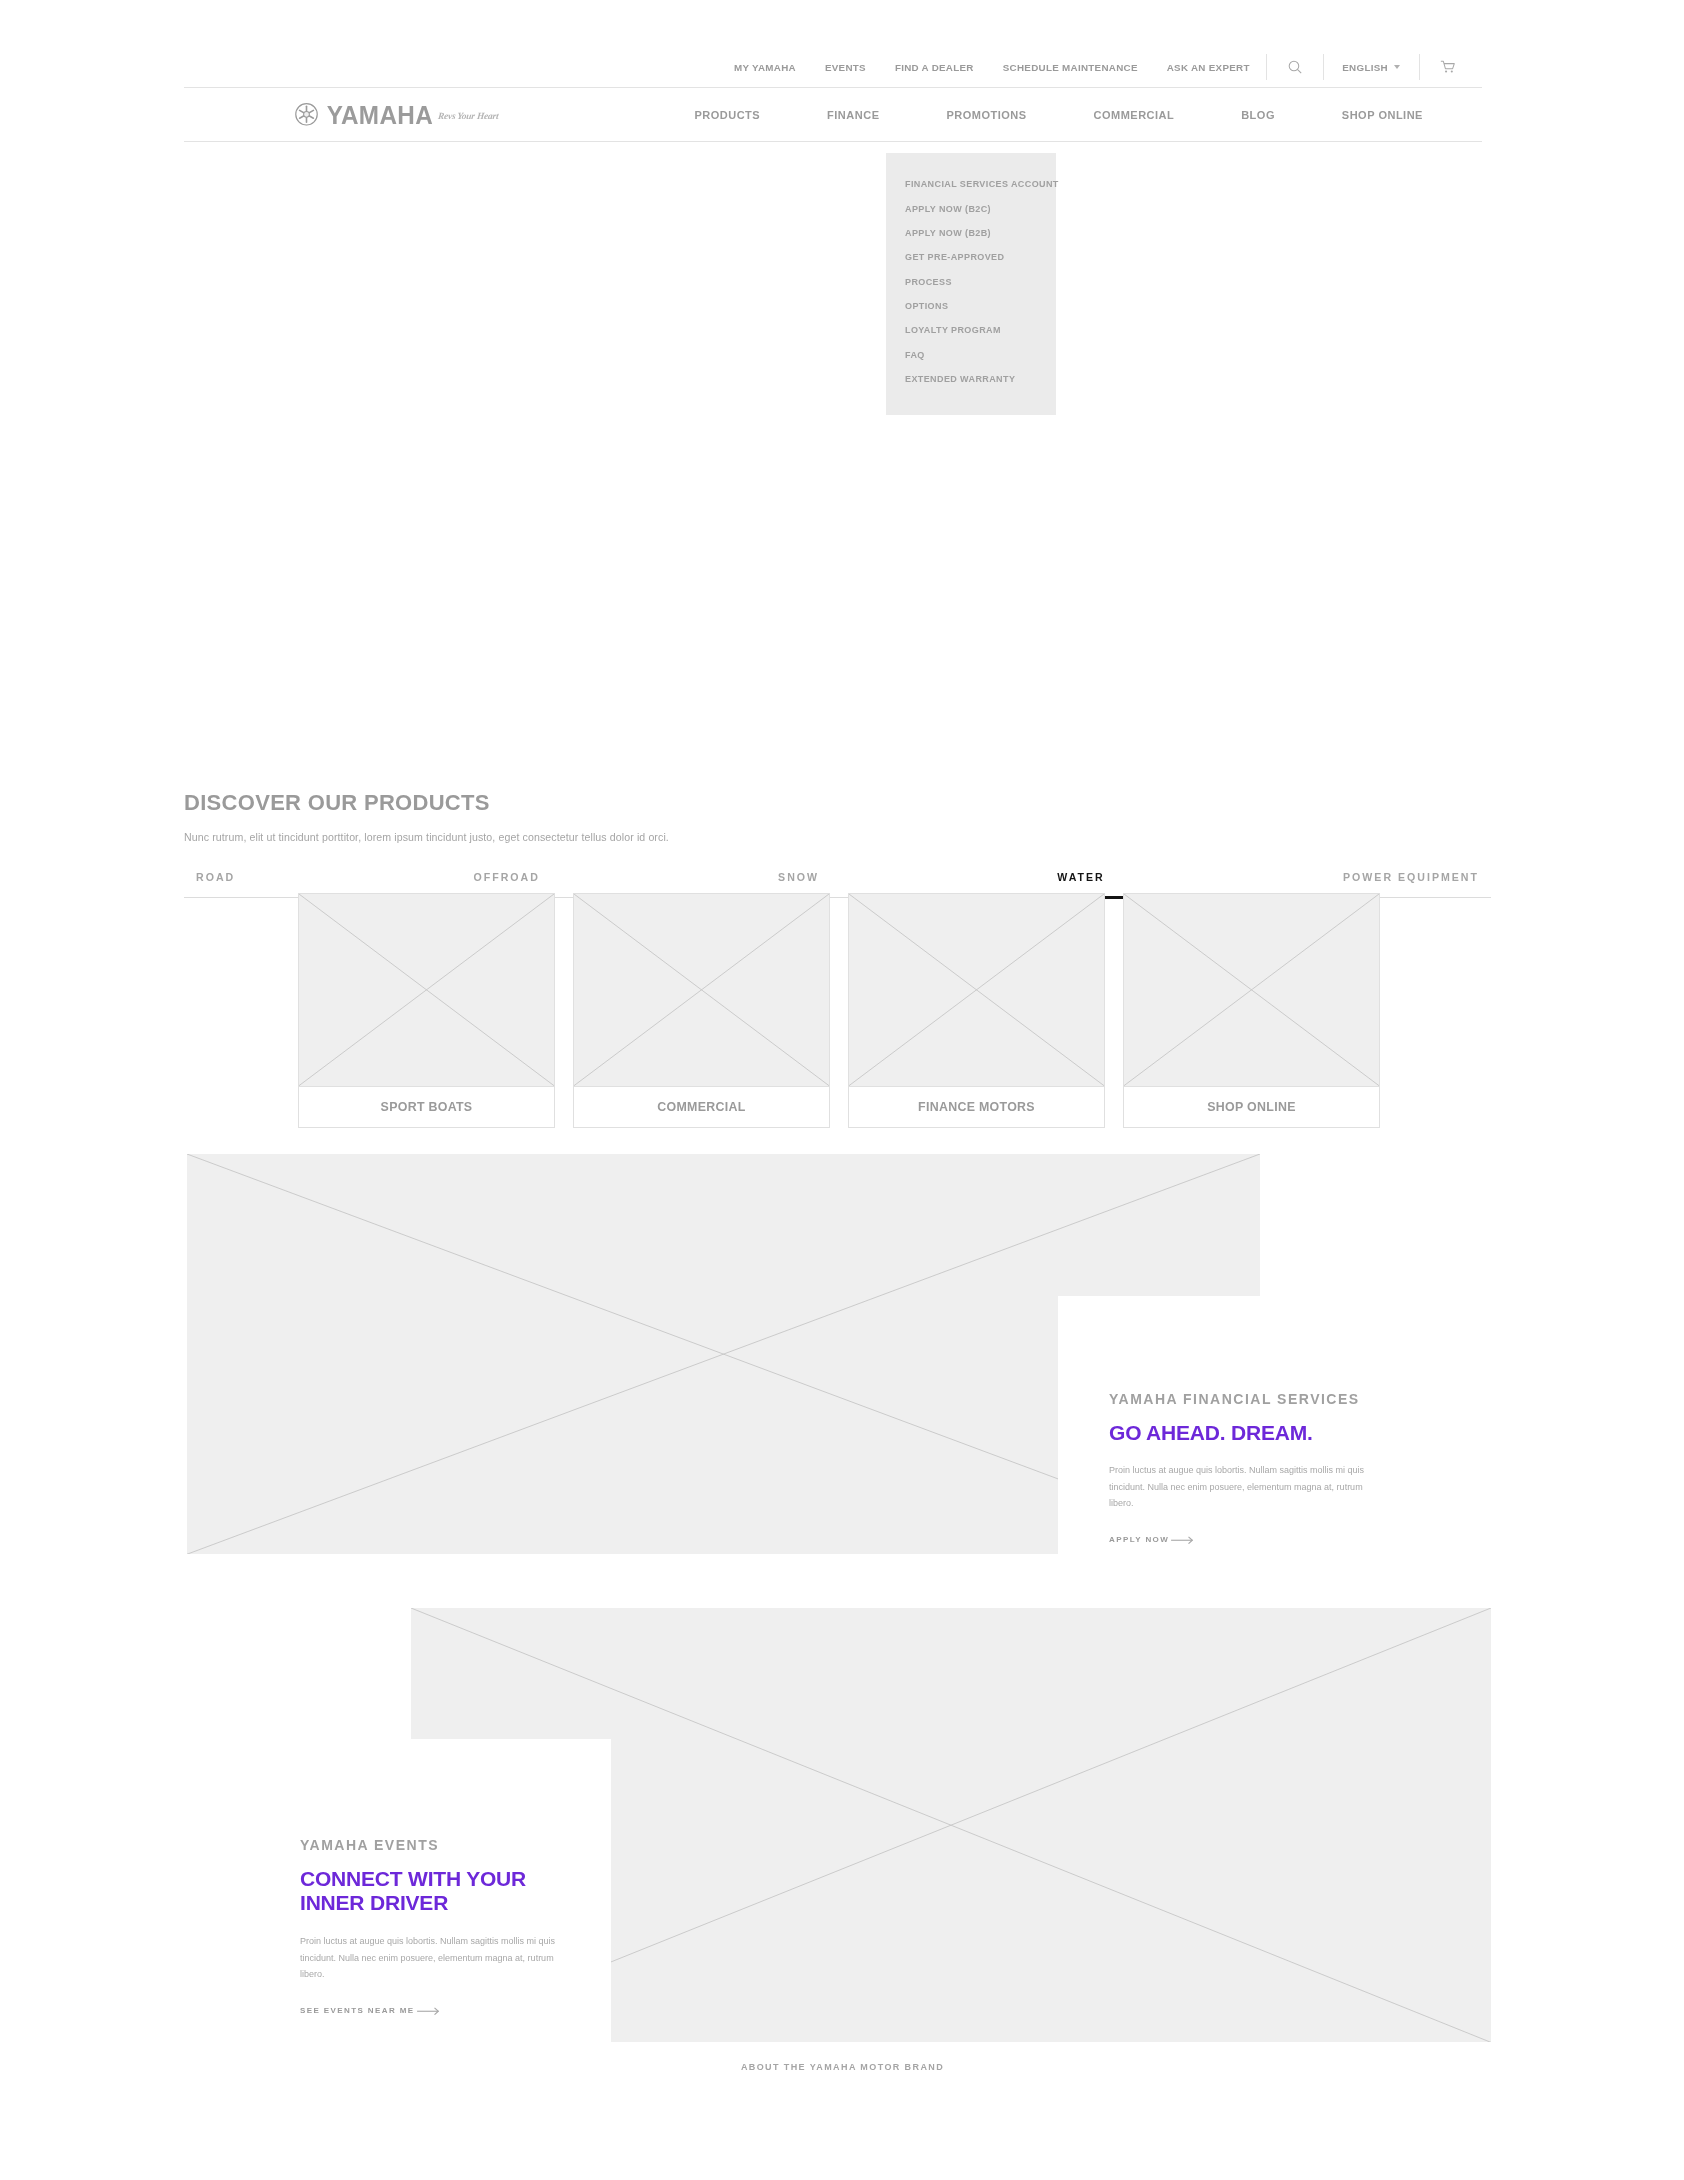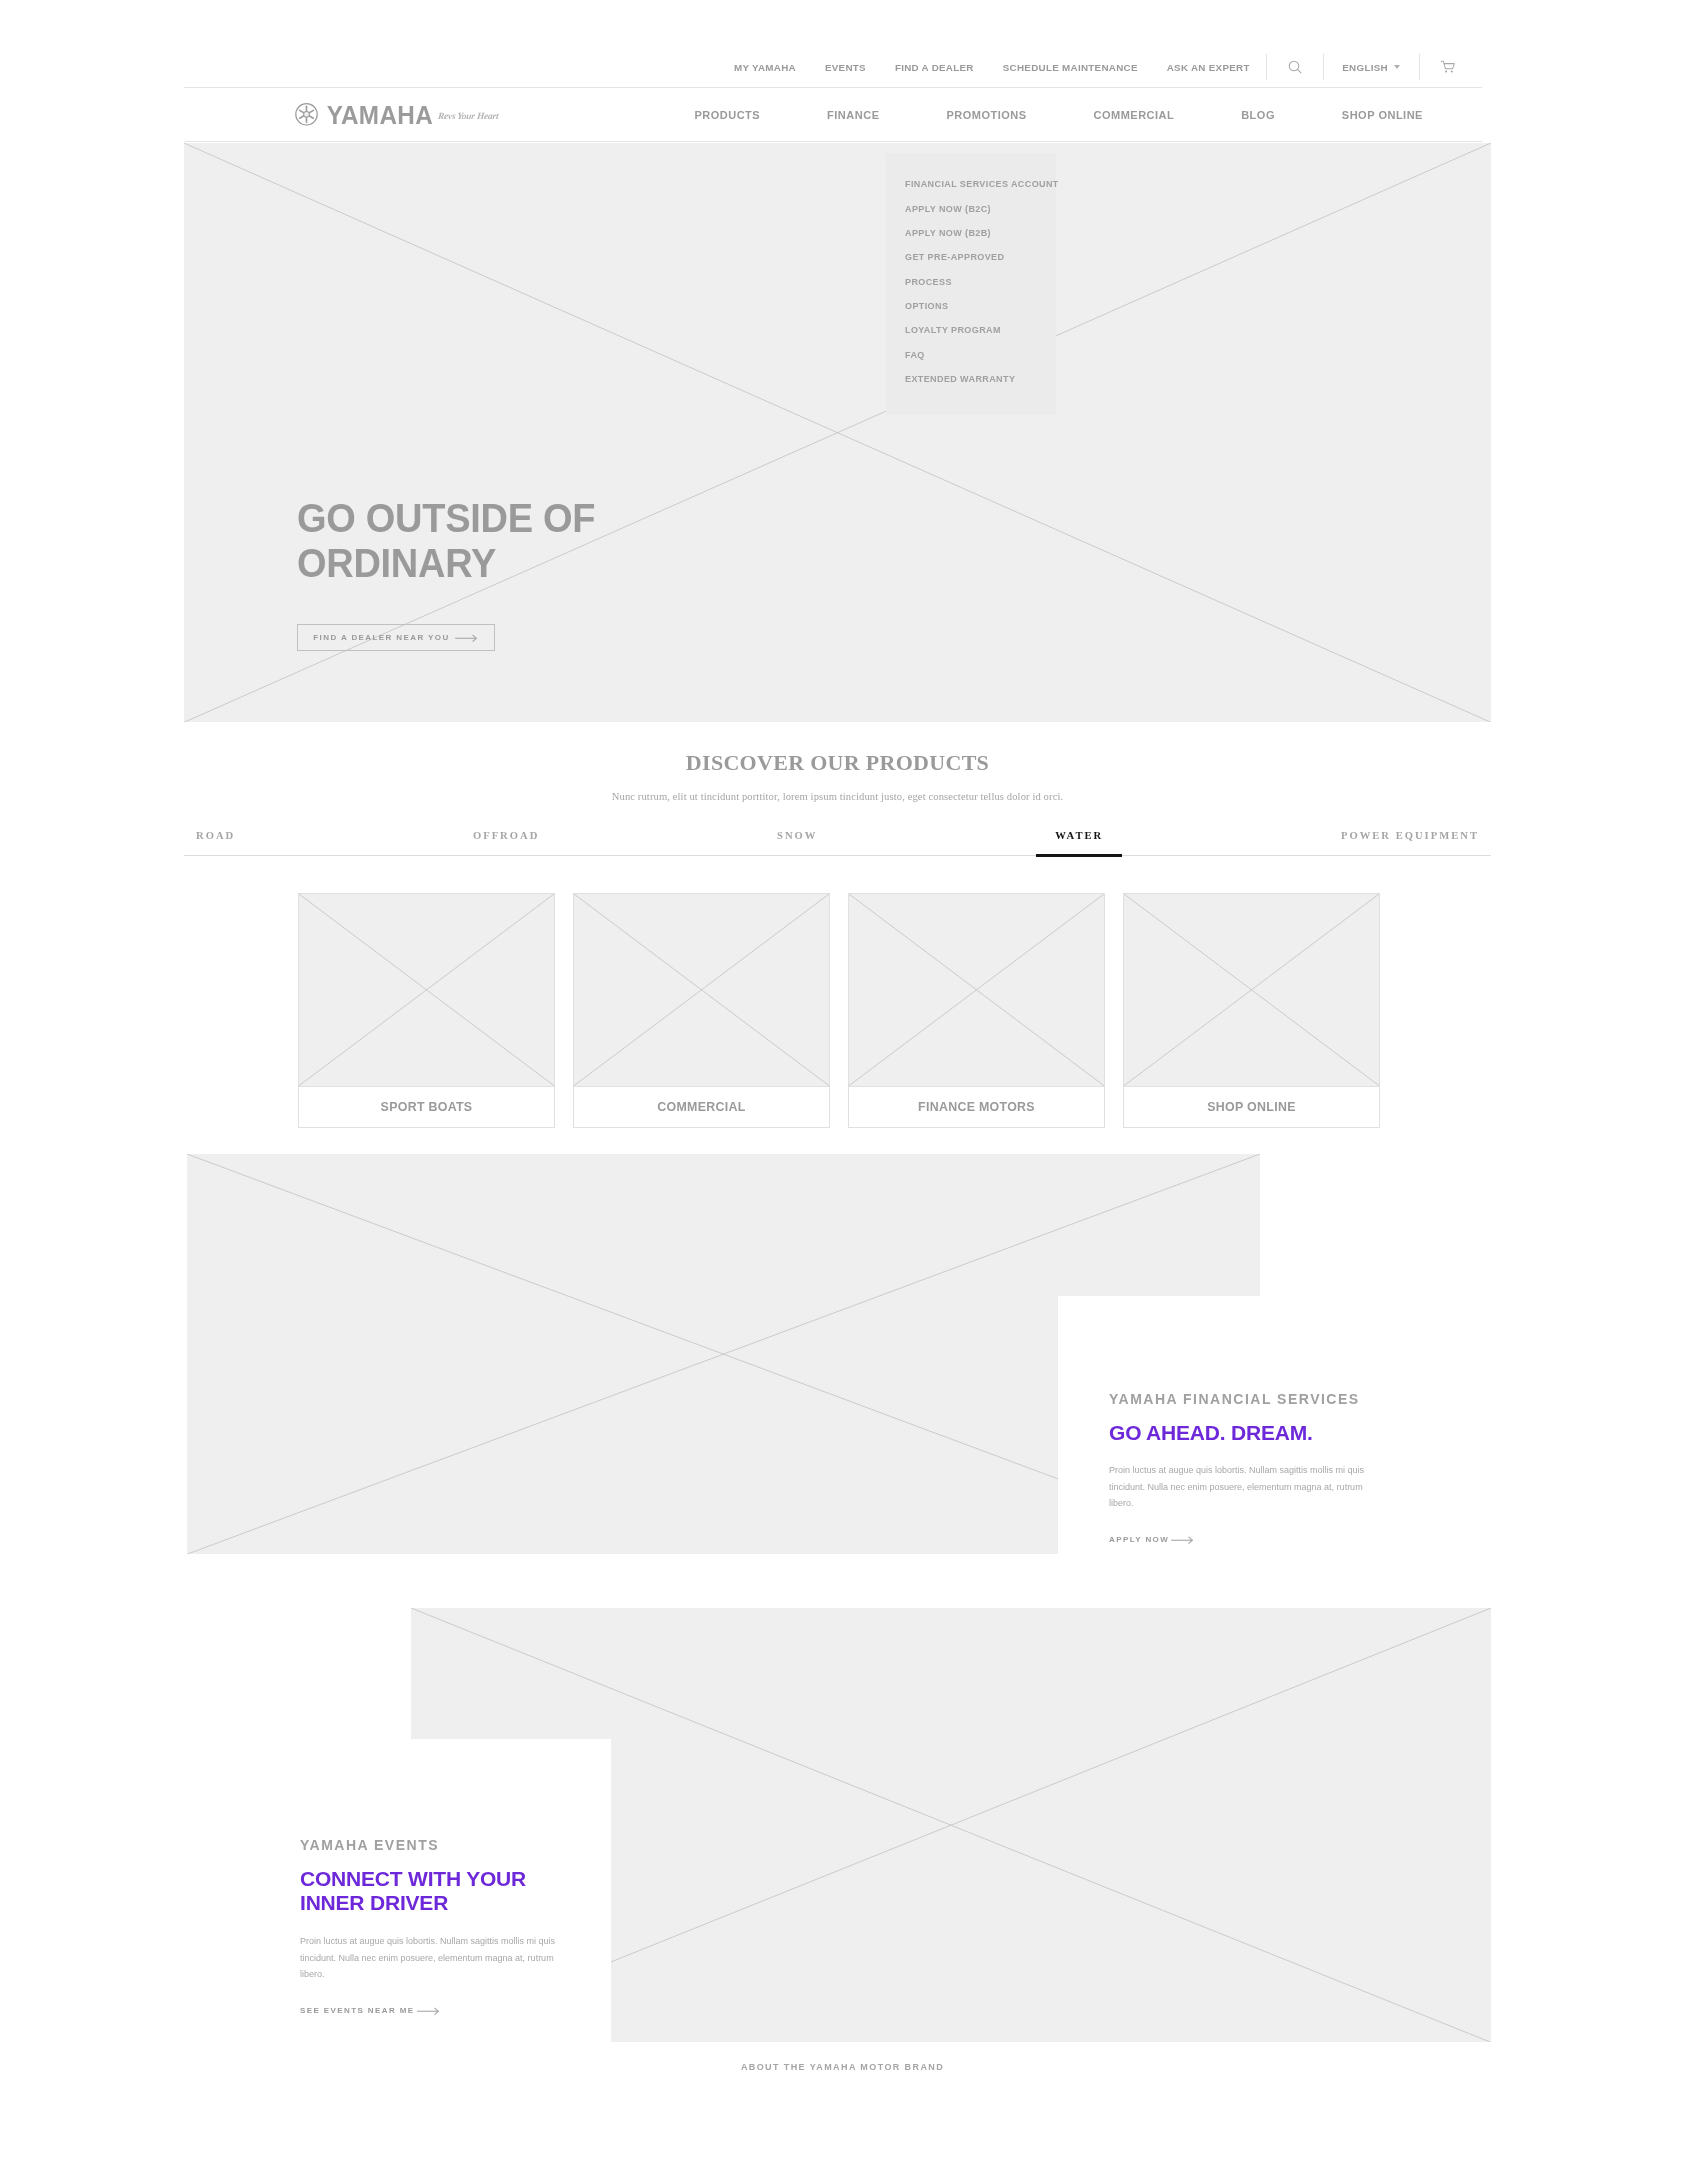--- a/index.html
+++ b/index.html
@@ -226,24 +226,23 @@
   .arrow-svg line, .arrow-svg polyline {
     stroke: #a8a8a8;
     stroke-width: 1.3;
     fill: none;
   }
 
   
   .discover {
     position: absolute;
     left: 184px;
-    top: 750px;
+    top: 790px;
     width: 1307px;
-    text-align: center;
-    font-family: Liberation Serif, serif;
+    text-align: left;
   }
 
   .discover-title {
     font-size: 22px;
     font-weight: 700;
     color: #9a9a9a;
     letter-spacing: 0.3px;
     font-stretch: condensed;
   }
 
@@ -451,39 +450,20 @@
         <span class="nav-link">PRODUCTS</span>
         <span class="nav-link">FINANCE</span>
         <span class="nav-link">PROMOTIONS</span>
         <span class="nav-link">COMMERCIAL</span>
         <span class="nav-link">BLOG</span>
         <span class="nav-link">SHOP ONLINE</span>
       </div>
     </div>
   </div>
 
-  <div class="hero">
-    <svg class="x-cross" viewBox="0 0 1534 680" preserveAspectRatio="none">
-      <line x1="0" y1="0" x2="1534" y2="680"></line>
-      <line x1="1534" y1="0" x2="0" y2="680"></line>
-    </svg>
-
-    <div class="hero-content">
-      <div class="hero-title">GO OUTSIDE OF</div>
-      <div class="hero-title">ORDINARY</div>
-
-      <div class="hero-btn">
-        <span class="hero-btn-label">FIND A DEALER NEAR YOU</span>
-        <svg class="arrow-svg" width="24" height="8.5" viewBox="0 0 28 10">
-          <line x1="0" y1="5" x2="25" y2="5"></line>
-          <polyline points="20.5,1 25,5 20.5,9"></polyline>
-        </svg>
-      </div>
-    </div>
-  </div>
 
   <div class="dropdown">
     <div class="dd-item">FINANCIAL SERVICES ACCOUNT</div>
     <div class="dd-item">APPLY NOW (B2C)</div>
     <div class="dd-item">APPLY NOW (B2B)</div>
     <div class="dd-item">GET PRE-APPROVED</div>
     <div class="dd-item">PROCESS</div>
     <div class="dd-item">OPTIONS</div>
     <div class="dd-item">LOYALTY PROGRAM</div>
     <div class="dd-item">FAQ</div>

